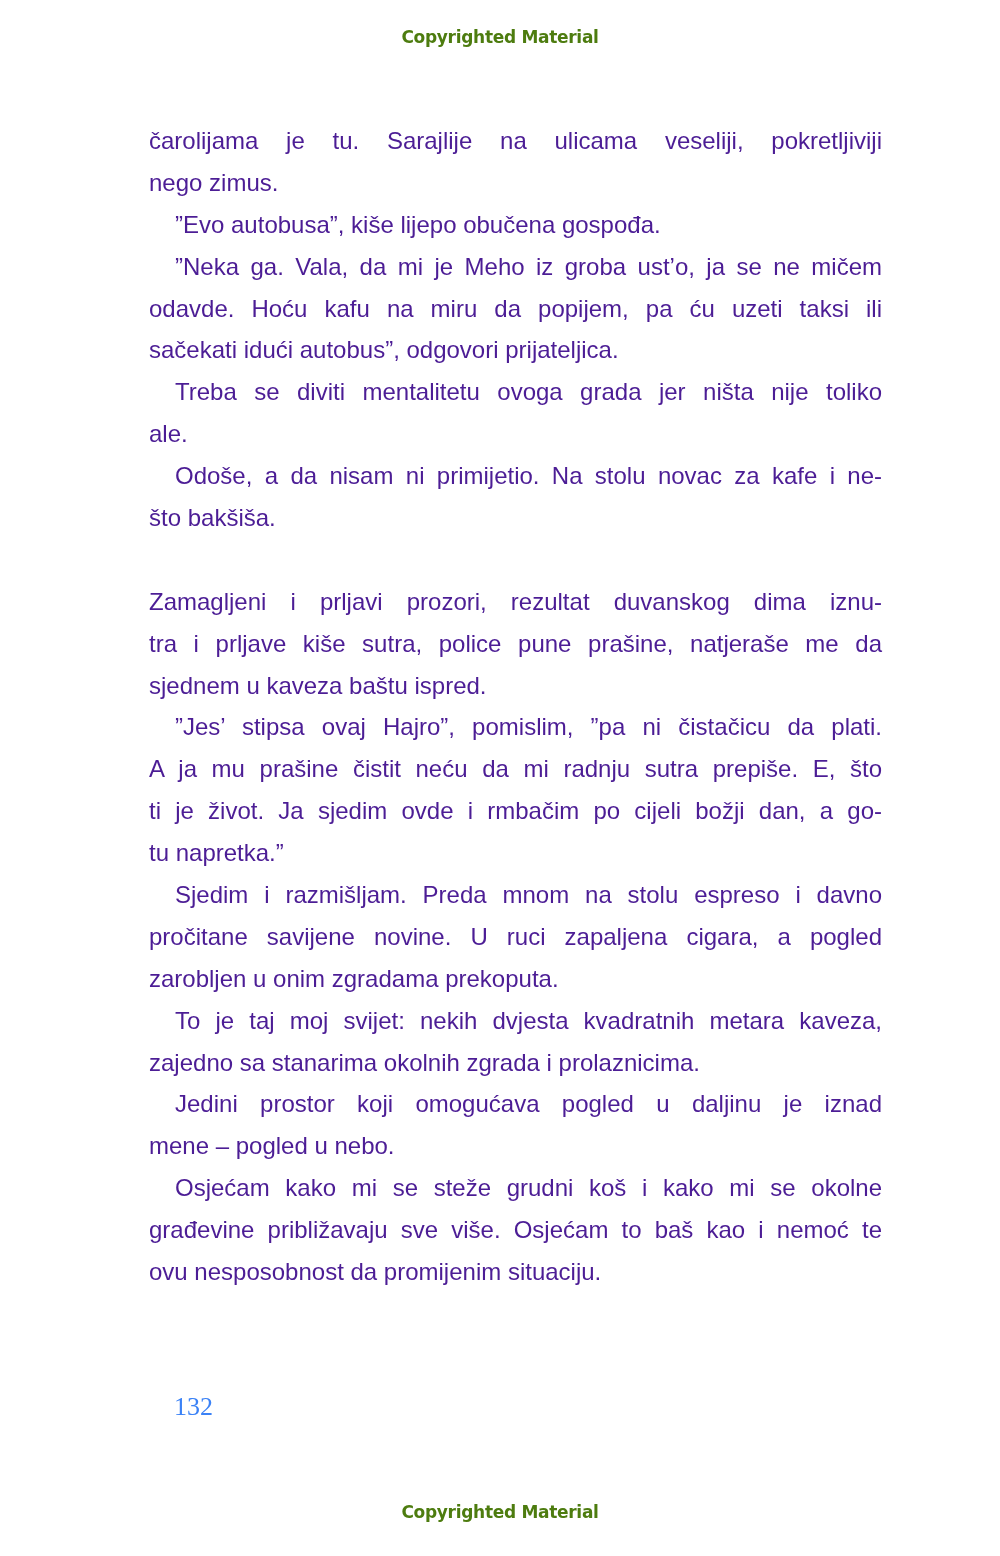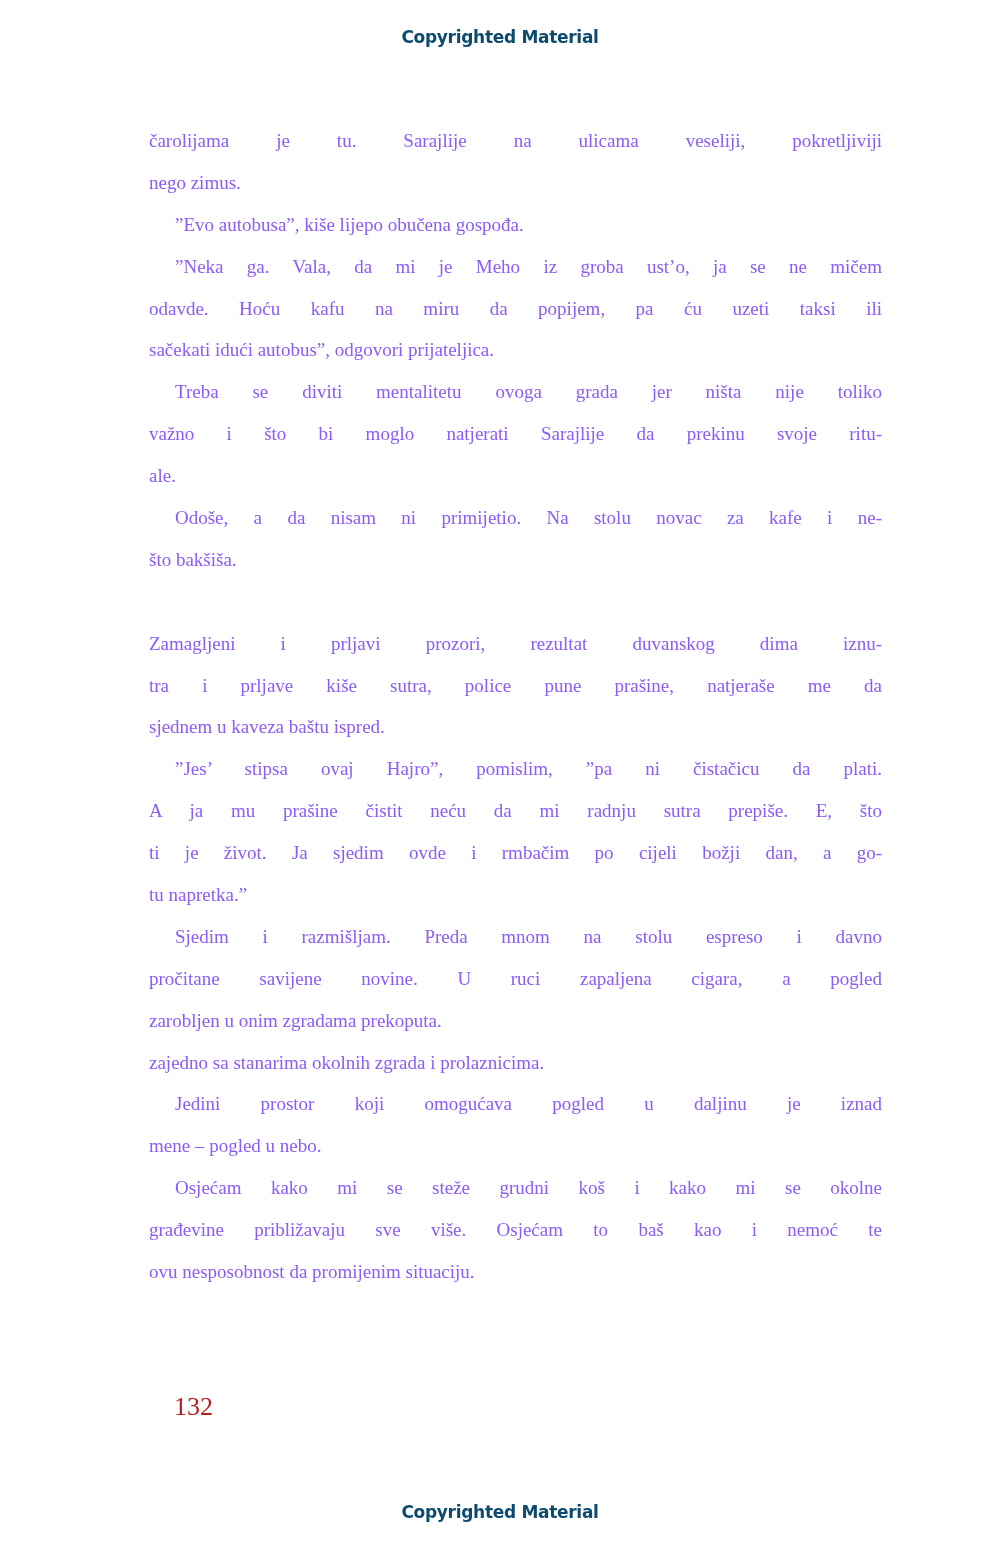--- a/index.html
+++ b/index.html
@@ -14,34 +14,34 @@
       overflow: hidden;
     }
     .watermark {
       position: absolute;
       left: 0;
       width: 1000px;
       text-align: center;
       font-family: "DejaVu Sans", sans-serif;
       font-weight: bold;
       font-size: 17px;
-      color: #0c4a6e;
+      color: #4d7c0f;
       letter-spacing: -0.3px;
     }
     .watermark.top { top: 27px; }
     .watermark.bottom { top: 1502px; }
 
     .page-text {
       position: absolute;
       left: 149px;
       top: 120px;
       width: 733px;
-      font-family: Liberation Serif, serif;
-      font-size: 19px;
-      color: #8b5cf6;
+      font-family: Liberation Sans, sans-serif;
+      font-size: 24px;
+      color: #4c1d95;
     }
     .line {
       height: 41.9px;
       line-height: 41.9px;
       white-space: nowrap;
       text-align: justify;
       text-align-last: justify;
       overflow: visible;
     }
     .line.last {
@@ -53,51 +53,51 @@
     }
     .line.gap {
       height: 41.9px;
     }
     .page-number {
       position: absolute;
       left: 174px;
       top: 1392px;
       font-family: "Liberation Serif", "DejaVu Serif", serif;
       font-size: 26px;
-      color: #b91c1c;
+      color: #3b82f6;
     }
   </style>
 </head>
 <body>
 
 <div class="watermark top">Copyrighted Material</div>
 
 <div class="page-text" id="page-text">
     <div class="line">čarolijama je tu. Sarajlije na ulicama veseliji, pokretljiviji</div>
     <div class="line last">nego zimus.</div>
     <div class="line indent last">”Evo autobusa”, kiše lijepo obučena gospođa.</div>
     <div class="line indent">”Neka ga. Vala, da mi je Meho iz groba ust’o, ja se ne mičem</div>
     <div class="line">odavde. Hoću kafu na miru da popijem, pa ću uzeti taksi ili</div>
     <div class="line last">sačekati idući autobus”, odgovori prijateljica.</div>
     <div class="line indent">Treba se diviti mentalitetu ovoga grada jer ništa nije toliko</div>
-    <div class="line">važno i što bi moglo natjerati Sarajlije da prekinu svoje ritu-</div>
     <div class="line last">ale.</div>
     <div class="line indent">Odoše, a da nisam ni primijetio. Na stolu novac za kafe i ne-</div>
     <div class="line last">što bakšiša.</div>
     <div class="line last gap"></div>
     <div class="line">Zamagljeni i prljavi prozori, rezultat duvanskog dima iznu-</div>
     <div class="line">tra i prljave kiše sutra, police pune prašine, natjeraše me da</div>
     <div class="line last">sjednem u kaveza baštu ispred.</div>
     <div class="line indent">”Jes’ stipsa ovaj Hajro”, pomislim, ”pa ni čistačicu da plati.</div>
     <div class="line">A ja mu prašine čistit neću da mi radnju sutra prepiše. E, što</div>
     <div class="line">ti je život. Ja sjedim ovde i rmbačim po cijeli božji dan, a go-</div>
     <div class="line last">tu napretka.”</div>
     <div class="line indent">Sjedim i razmišljam. Preda mnom na stolu espreso i davno</div>
     <div class="line">pročitane savijene novine. U ruci zapaljena cigara, a pogled</div>
     <div class="line last">zarobljen u onim zgradama prekoputa.</div>
+    <div class="line indent">To je taj moj svijet: nekih dvjesta kvadratnih metara kaveza,</div>
     <div class="line last">zajedno sa stanarima okolnih zgrada i prolaznicima.</div>
     <div class="line indent">Jedini prostor koji omogućava pogled u daljinu je iznad</div>
     <div class="line last">mene – pogled u nebo.</div>
     <div class="line indent">Osjećam kako mi se steže grudni koš i kako mi se okolne</div>
     <div class="line">građevine približavaju sve više. Osjećam to baš kao i nemoć te</div>
     <div class="line last">ovu nesposobnost da promijenim situaciju.</div>
   </div>
 
 <div class="page-number">132</div>
 

